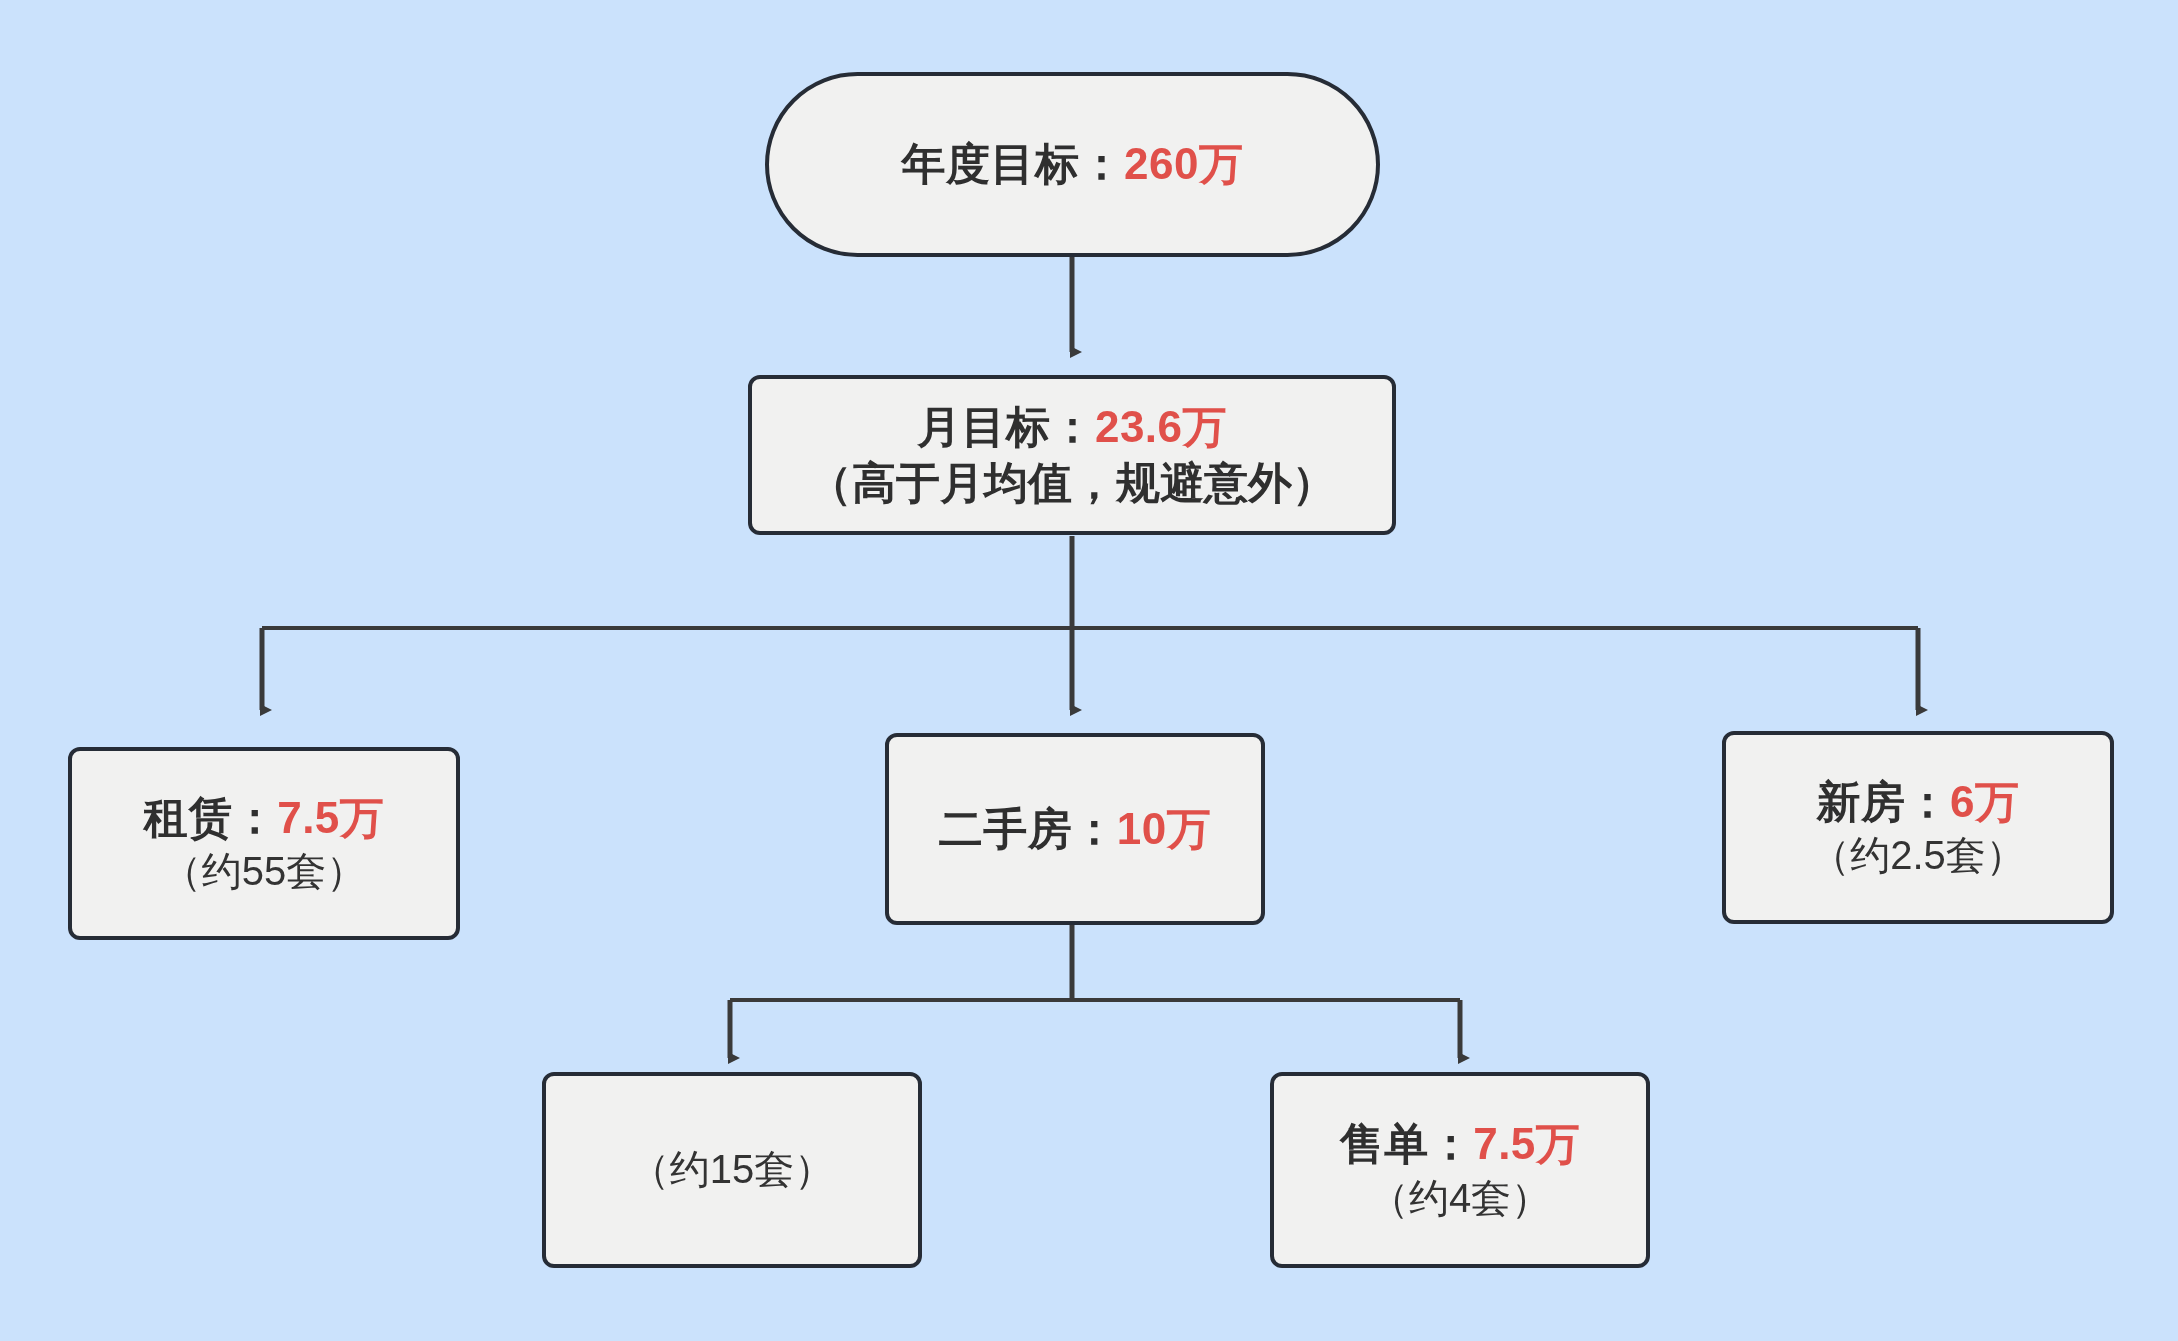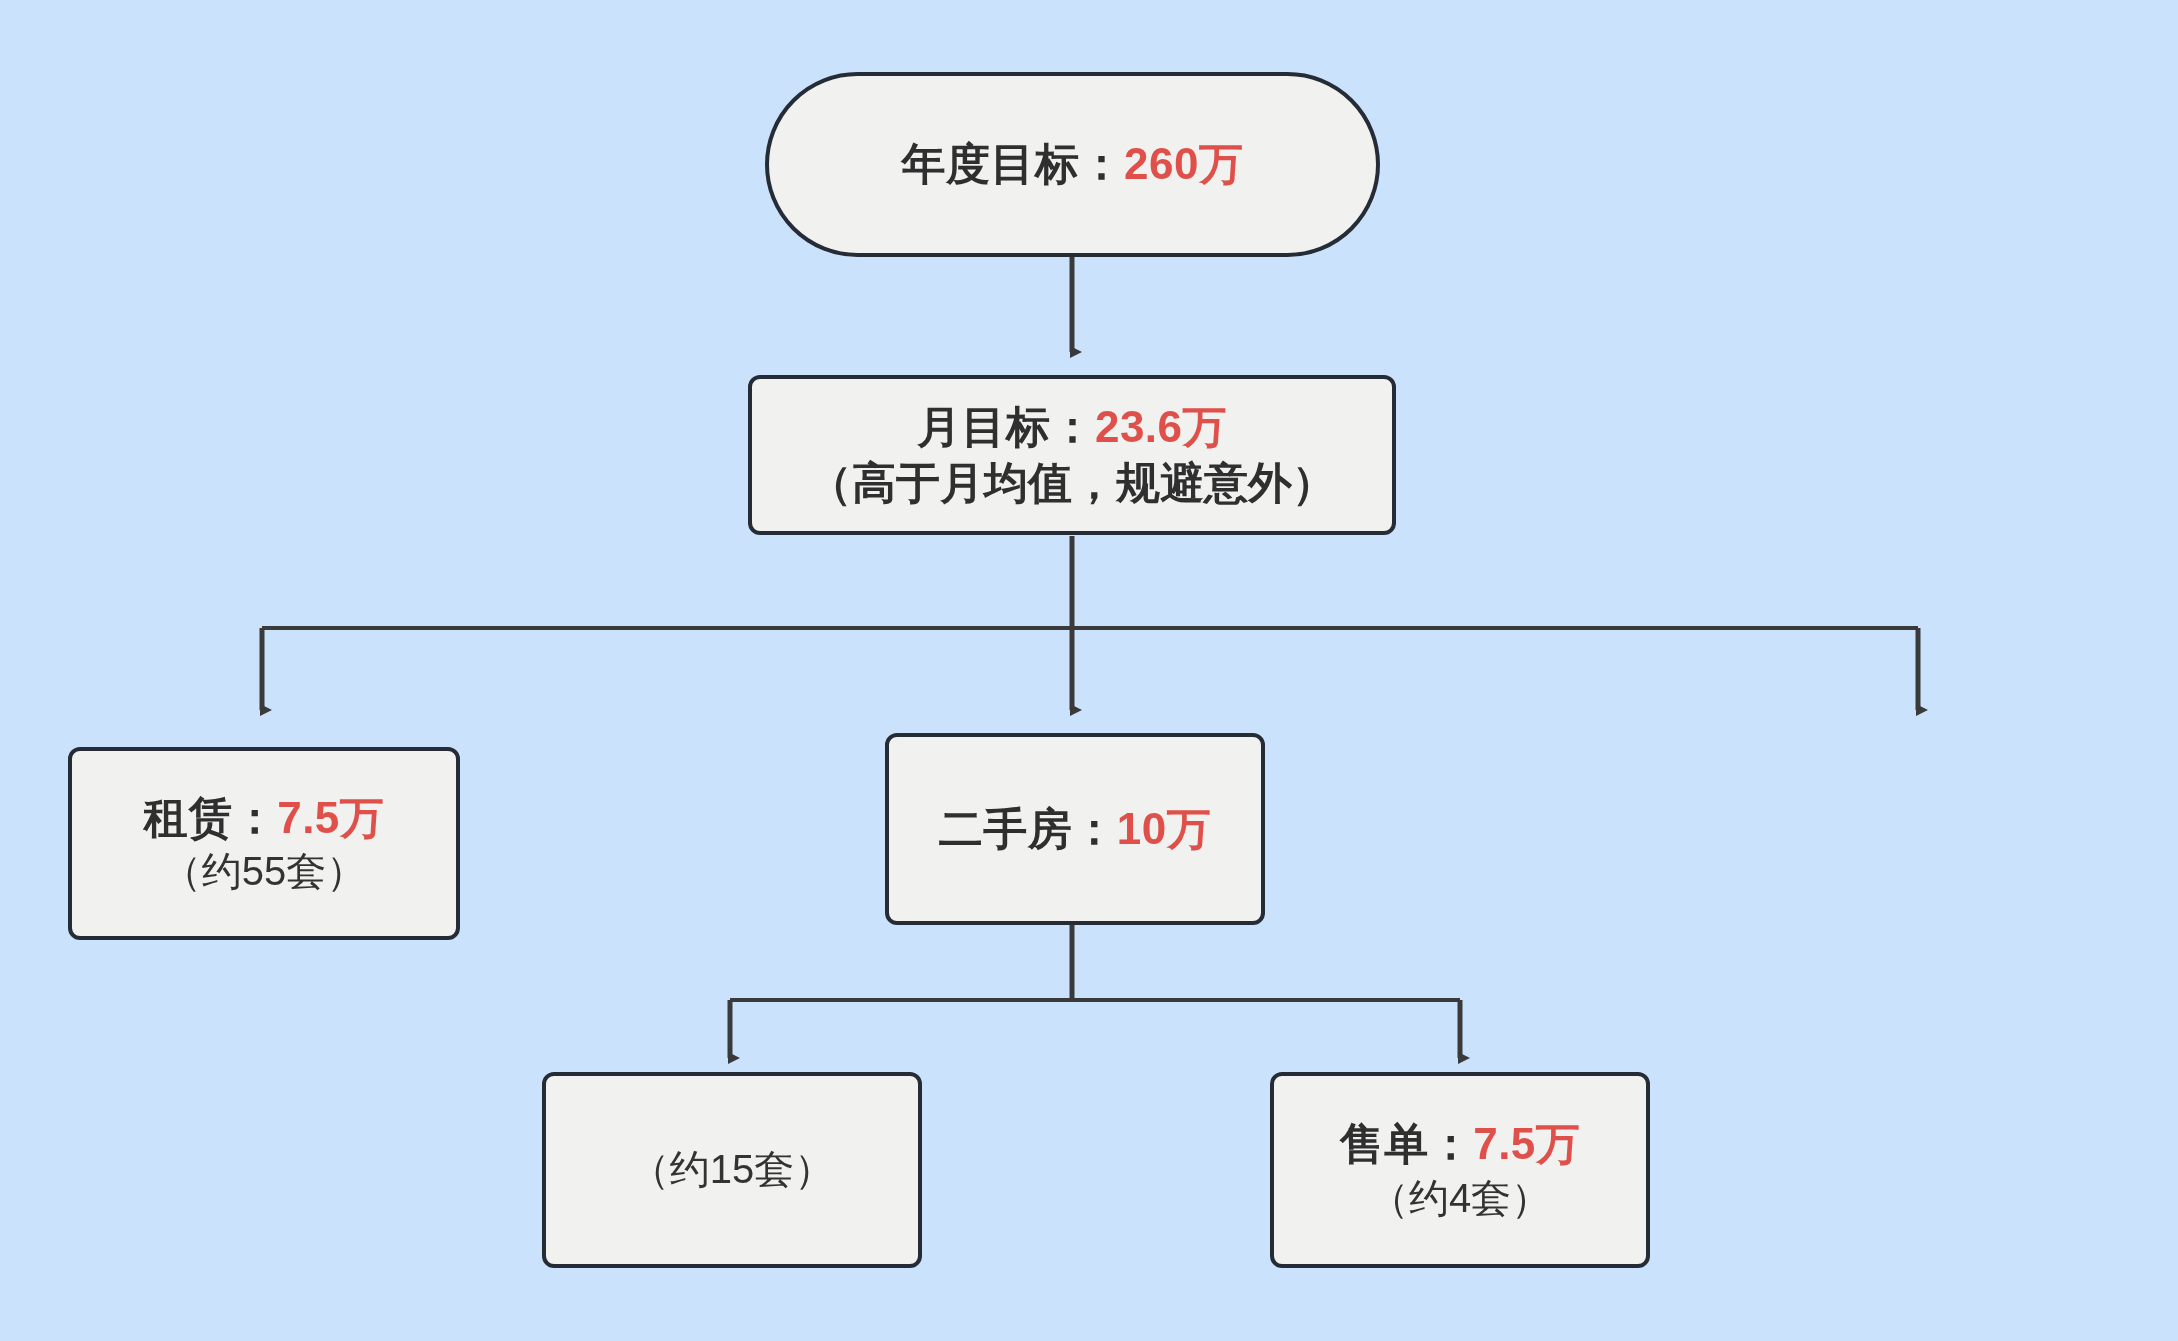--- a/index.html
+++ b/index.html
@@ -113,20 +113,26 @@
     </div>
     <div class="line2">（约55套）</div>
   </div>
 
   <div class="node" style="left:885px; top:733px; width:380px; height:192px;">
     <div class="line1">
       <span>二手房：</span><span class="accent">10万</span>
     </div>
   </div>
 
+  <div class="node" style="left:1722px; top:731px; width:392px; height:193px;">
+    <div class="line1">
+      <span>新房：</span><span class="accent">6万</span>
+    </div>
+    <div class="line2">（约2.5套）</div>
+  </div>
 
   <div class="node" style="left:542px; top:1072px; width:380px; height:196px;">
     <div class="line2">（约15套）</div>
   </div>
 
   <div class="node" style="left:1270px; top:1072px; width:380px; height:196px;">
     <div class="line1">
       <span>售单：</span><span class="accent">7.5万</span>
     </div>
     <div class="line2">（约4套）</div>

